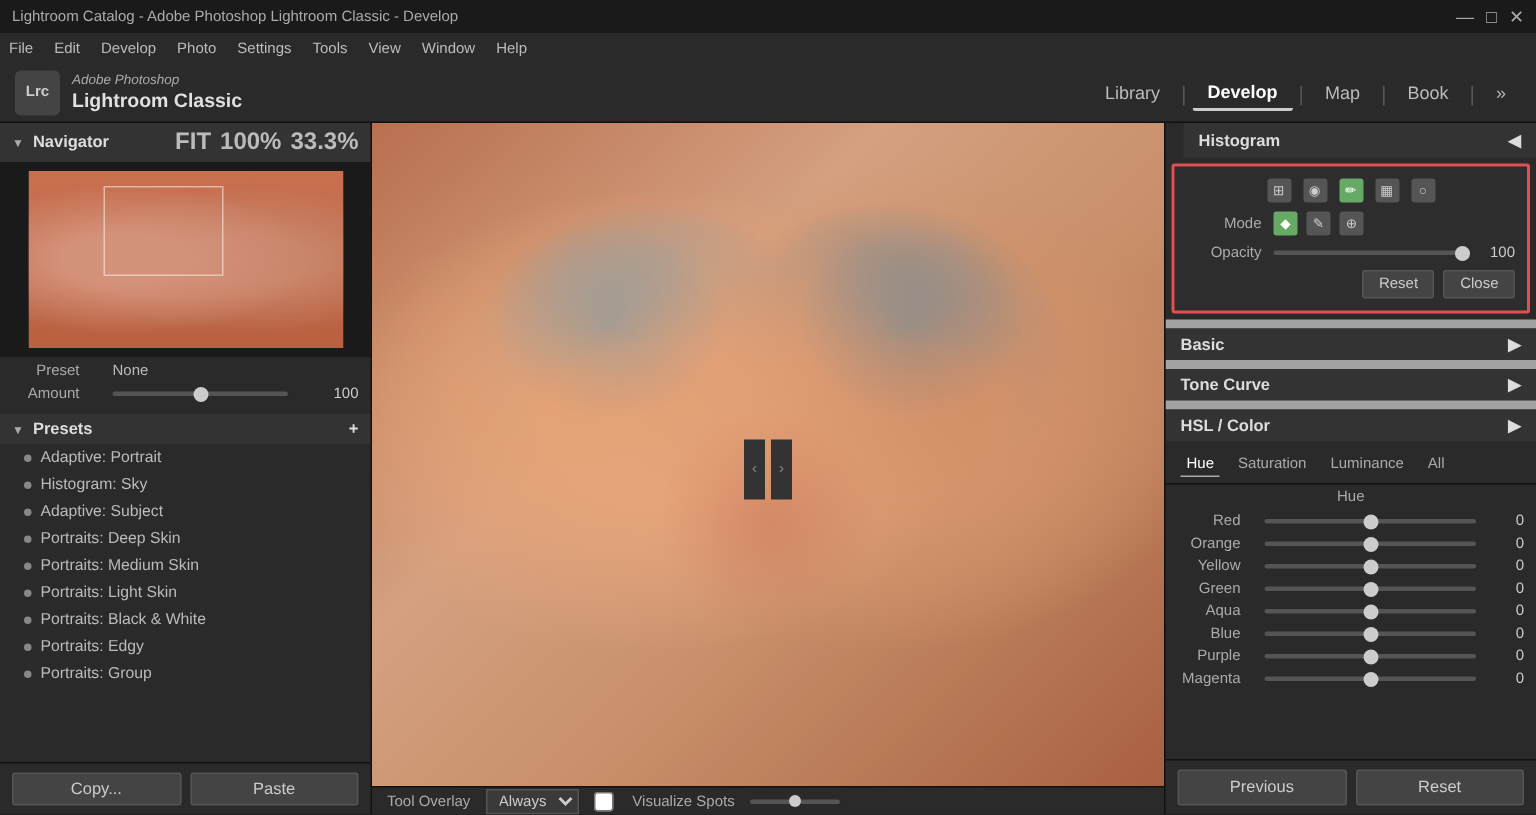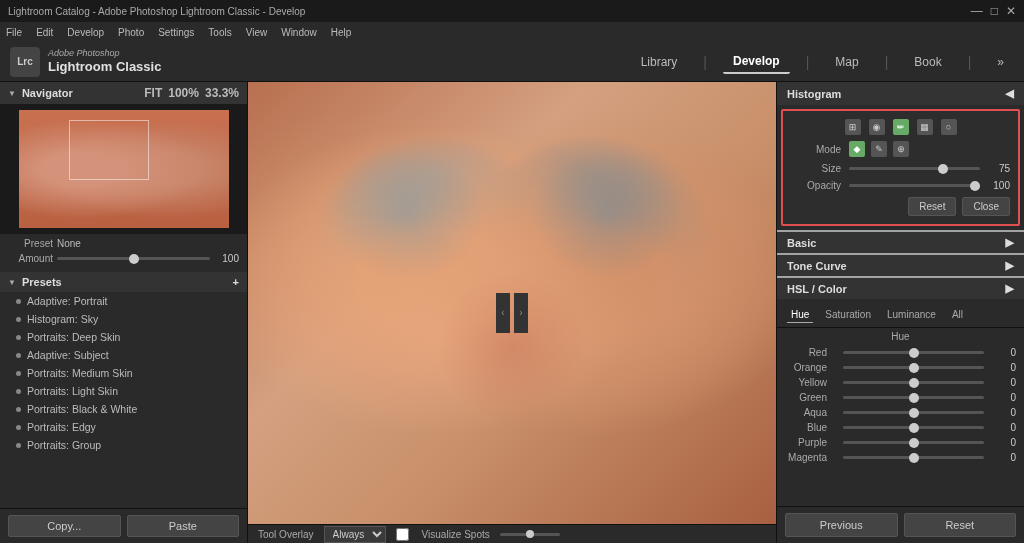--- a/index.html
+++ b/index.html
@@ -62,21 +62,21 @@
     .lrc-logo {
       width: 30px; height: 30px;
       background: #444;
       border-radius: 4px;
       display: flex; align-items: center; justify-content: center;
       font-size: 10px; font-weight: bold; color: #ccc;
     }
     .app-name { line-height: 1.2; }
     .app-name-top { font-size: 9px; color: #aaa; font-style: italic; }
     .app-name-bottom { font-size: 13px; font-weight: bold; color: #e0e0e0; }
-    .topnav-right { display: flex; align-items: center; gap: 16px; }
+    .topnav-right { display: flex; align-items: center; gap: 4px; }
     .nav-tab {
       padding: 4px 10px;
       font-size: 12px;
       color: #bbb;
       cursor: pointer;
       border-radius: 2px;
     }
     .nav-tab.active { color: #fff; font-weight: bold; border-bottom: 2px solid #ccc; }
     .nav-separator { color: #555; font-size: 14px; }
 
@@ -103,21 +103,21 @@
       justify-content: space-between;
       padding: 4px 8px;
       background: #333;
       font-size: 11px;
       font-weight: bold;
       color: #ddd;
       cursor: pointer;
     }
     .panel-header-left { display: flex; align-items: center; gap: 6px; }
     .triangle { font-size: 8px; color: #aaa; }
-    .navigator-controls { display: flex; gap: 6px; font-size: 12px; color: #bbb; }
+    .navigator-controls { display: flex; gap: 6px; font-size: 16px; color: #bbb; }
 
     
     .navigator-thumb {
       height: 130px;
       background: #1a1a1a;
       display: flex;
       align-items: center;
       justify-content: center;
       overflow: hidden;
       position: relative;
@@ -155,21 +155,21 @@
       align-items: center;
       padding: 3px 16px;
       cursor: pointer;
       font-size: 10.5px;
       color: #bbb;
     }
     .preset-dot { width: 5px; height: 5px; border-radius: 50%; background: #888; margin-right: 6px; flex-shrink: 0; }
     .slider-row {
       display: flex;
       align-items: center;
-      gap: 4px;
+      gap: 22px;
       margin-bottom: 4px;
     }
     .slider-label { width: 45px; font-size: 10px; color: #aaa; text-align: right; }
     .slider-track {
       flex: 1;
       height: 3px;
       background: #555;
       border-radius: 2px;
       position: relative;
     }
@@ -302,20 +302,21 @@
 
     .right-panel-header {
       padding: 5px 10px;
       display: flex;
       align-items: center;
       justify-content: space-between;
       background: #333;
       font-size: 11px;
       font-weight: bold;
       color: #ddd;
+      margin-left: 12px;
     }
 
     
     .tool-overlay {
       border: 2px solid #e05050;
       background: #2d2d2d;
       padding: 8px;
       margin: 4px;
       border-radius: 2px;
     }
@@ -361,21 +362,21 @@
       width: 10px; height: 10px;
       border-radius: 50%;
       background: #ccc;
       position: absolute;
       top: -3.5px;
     }
     .tool-value { width: 22px; font-size: 10px; color: #ccc; text-align: right; }
 
     
     .rp-section {
-      border-top: 2px solid #a3a3a3;
+      border-top: 6px solid #a3a3a3;
     }
     .rp-section-header {
       display: flex;
       align-items: center;
       justify-content: space-between;
       padding: 4px 10px;
       background: #333;
       font-size: 11px;
       font-weight: bold;
       color: #ddd;
@@ -556,25 +557,25 @@
         <div class="preset-item">
           <div class="preset-dot"></div>
           <span>Adaptive: Portrait</span>
         </div>
         <div class="preset-item">
           <div class="preset-dot"></div>
           <span>Histogram: Sky</span>
         </div>
         <div class="preset-item">
           <div class="preset-dot"></div>
+          <span>Adaptive: Subject</span>
+        </div>
+        <div class="preset-item">
+          <div class="preset-dot"></div>
           <span>Portraits: Deep Skin</span>
-        </div>
-        <div class="preset-item">
-          <div class="preset-dot"></div>
-          <span>Adaptive: Subject</span>
         </div>
         <div class="preset-item">
           <div class="preset-dot"></div>
           <span>Portraits: Medium Skin</span>
         </div>
         <div class="preset-item">
           <div class="preset-dot"></div>
           <span>Portraits: Light Skin</span>
         </div>
         <div class="preset-item">
@@ -639,27 +640,20 @@
 
         <div class="tool-row">
           <span class="tool-row-label">Mode</span>
           <div class="tool-icons">
             <div class="tool-icon active">◆</div>
             <div class="tool-icon">✎</div>
             <div class="tool-icon">⊕</div>
           </div>
         </div>
 
-        <div class="tool-row">
-          <span class="tool-row-label">Size</span>
-          <div class="tool-slider">
-            <div class="tool-slider-thumb" style="left: 68%;"></div>
-          </div>
-          <span class="tool-value">75</span>
-        </div>
 
         <div class="tool-row">
           <span class="tool-row-label">Opacity</span>
           <div class="tool-slider">
             <div class="tool-slider-thumb" style="left: 92%;"></div>
           </div>
           <span class="tool-value">100</span>
         </div>
 
         <div style="display:flex; justify-content:flex-end; gap:6px;">

